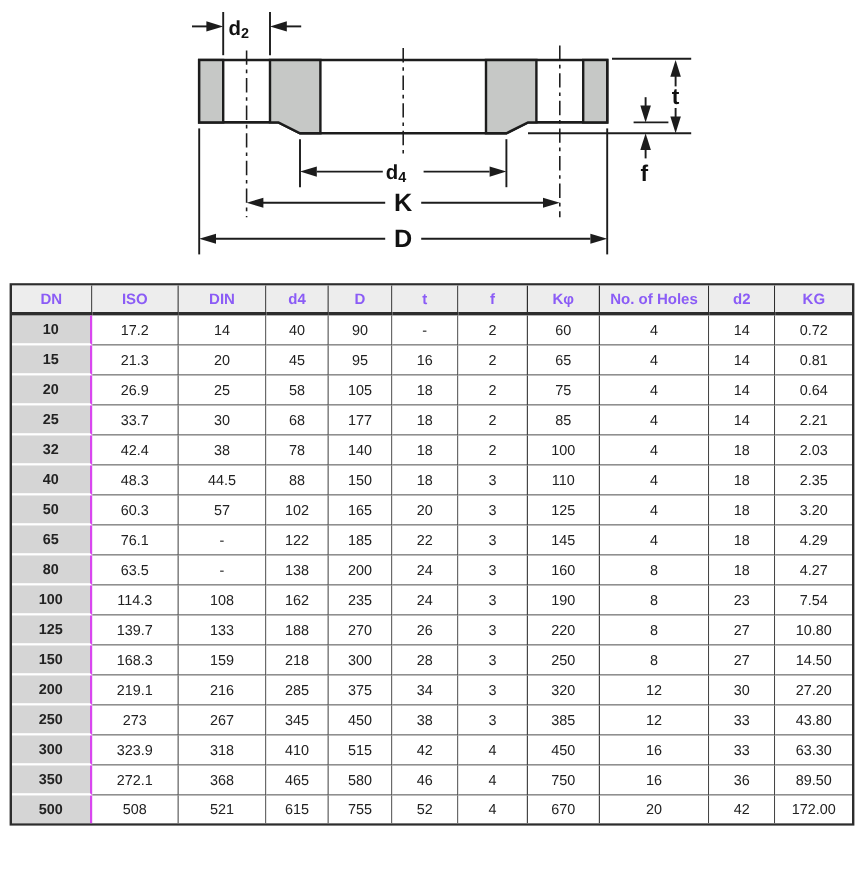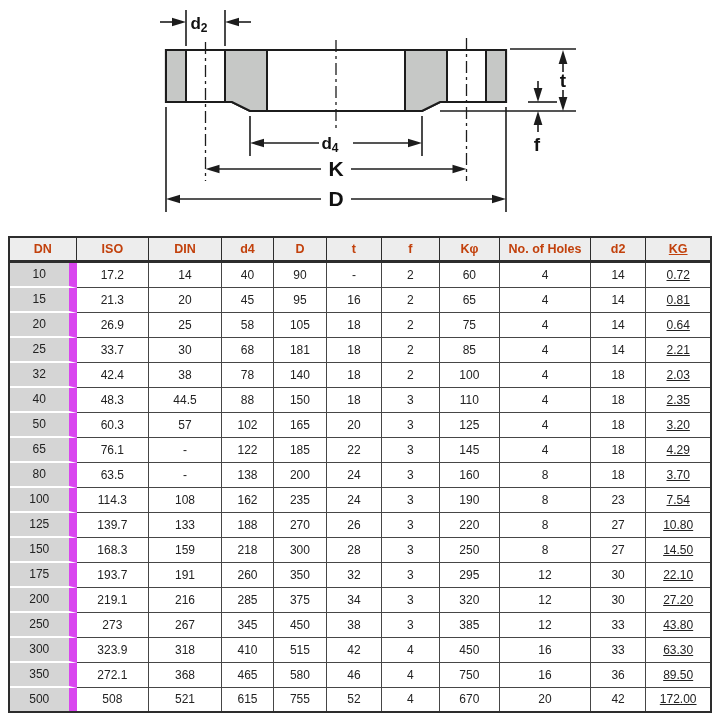--- a/index.html
+++ b/index.html
@@ -9,36 +9,37 @@
   }
   .drawing-wrap { position:absolute; left:0; top:0; width:720px; height:232px; }
   svg text { font-family:"Liberation Sans", sans-serif; fill:#111111; }
 
   .table-wrap { position:absolute; left:8px; top:236px; width:704px; }
   table.spec {
     width:704px; border-collapse:separate; border-spacing:0;
     border:2px solid #2d2d2d; table-layout:fixed;
   }
   table.spec th {
-    background:#ededed; font-weight:bold; font-size:12.5px; color:#c2410c;
+    background:#ededed; font-weight:bold; font-size:12.5px; color:#8b5cf6;
     height:22px; padding:0; text-align:center;
     border-right:1px solid #2d2d2d; border-bottom:3px solid #2d2d2d;
     overflow:hidden; white-space:nowrap;
   }
   table.spec td {
     background:#ffffff; font-size:12px; color:#222222;
     height:23px; padding:0; text-align:center; line-height:23px;
     border-right:1px solid #464646; border-bottom:1px solid #464646;
     overflow:hidden; white-space:nowrap;
   }
-  table.spec th:last-child, table.spec td:last-child { border-right:none;text-decoration:underline; }
+  table.spec th:last-child, table.spec td:last-child { border-right:none; }
   table.spec tr:last-child td { border-bottom:none; }
   table.spec td.dn {
     background:#d5d5d5; border-bottom:2px solid #ffffff;
-    border-right:8px solid #d946ef;
+    border-right:2px solid #d946ef;
+    font-weight:bold;
   }
   table.spec tr:last-child td.dn { border-bottom:none; }
   col.c-dn{width:66px} col.c-iso{width:72px} col.c-din{width:72px}
   col.c-d4{width:52px} col.c-d{width:52px} col.c-t{width:55px}
   col.c-f{width:57px} col.c-k{width:60px} col.c-holes{width:90px}
   col.c-d2{width:55px} col.c-kg{width:63px}
 </style>
 </head>
 <body>
 
@@ -186,21 +187,21 @@
           <td>75</td>
           <td>4</td>
           <td>14</td>
           <td>0.64</td>
         </tr>
         <tr>
           <td class="dn">25</td>
           <td>33.7</td>
           <td>30</td>
           <td>68</td>
-          <td>181</td>
+          <td>177</td>
           <td>18</td>
           <td>2</td>
           <td>85</td>
           <td>4</td>
           <td>14</td>
           <td>2.21</td>
         </tr>
         <tr>
           <td class="dn">32</td>
           <td>42.4</td>
@@ -257,21 +258,21 @@
           <td class="dn">80</td>
           <td>63.5</td>
           <td>-</td>
           <td>138</td>
           <td>200</td>
           <td>24</td>
           <td>3</td>
           <td>160</td>
           <td>8</td>
           <td>18</td>
-          <td>3.70</td>
+          <td>4.27</td>
         </tr>
         <tr>
           <td class="dn">100</td>
           <td>114.3</td>
           <td>108</td>
           <td>162</td>
           <td>235</td>
           <td>24</td>
           <td>3</td>
           <td>190</td>
@@ -299,33 +300,20 @@
           <td>218</td>
           <td>300</td>
           <td>28</td>
           <td>3</td>
           <td>250</td>
           <td>8</td>
           <td>27</td>
           <td>14.50</td>
         </tr>
         <tr>
-          <td class="dn">175</td>
-          <td>193.7</td>
-          <td>191</td>
-          <td>260</td>
-          <td>350</td>
-          <td>32</td>
-          <td>3</td>
-          <td>295</td>
-          <td>12</td>
-          <td>30</td>
-          <td>22.10</td>
-        </tr>
-        <tr>
           <td class="dn">200</td>
           <td>219.1</td>
           <td>216</td>
           <td>285</td>
           <td>375</td>
           <td>34</td>
           <td>3</td>
           <td>320</td>
           <td>12</td>
           <td>30</td>

